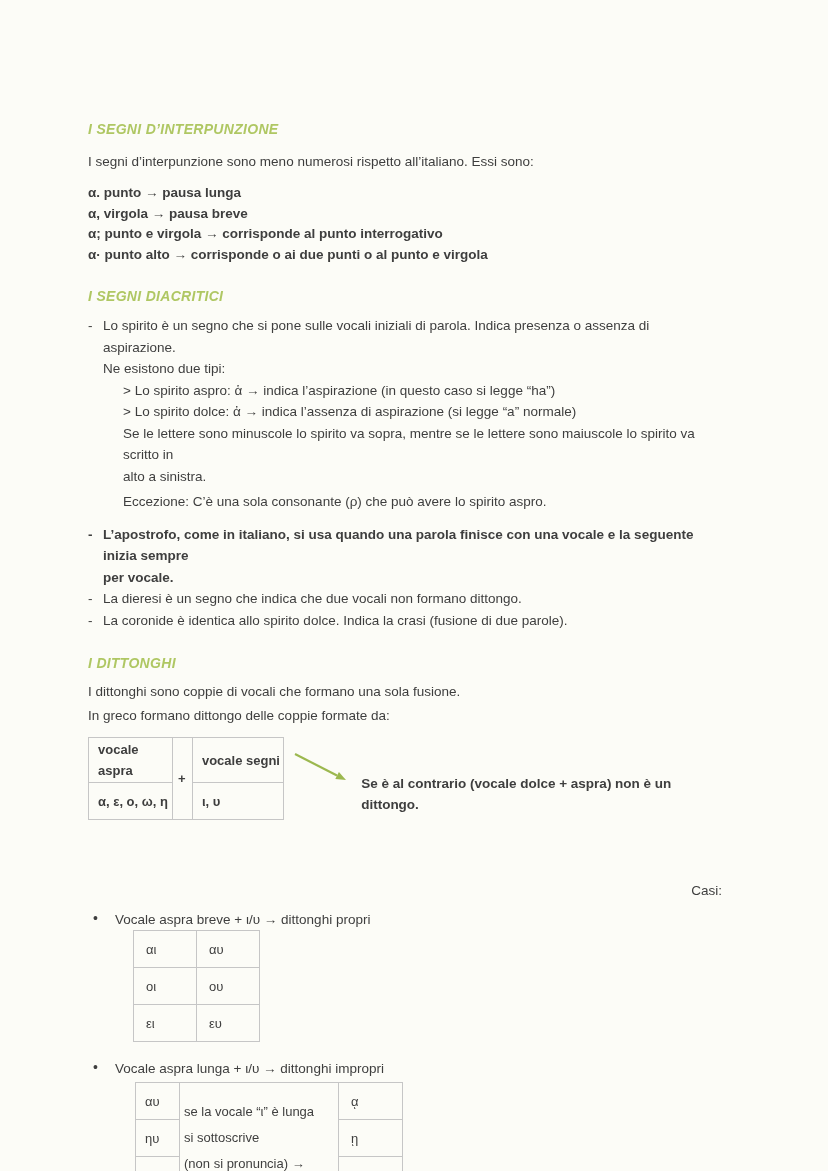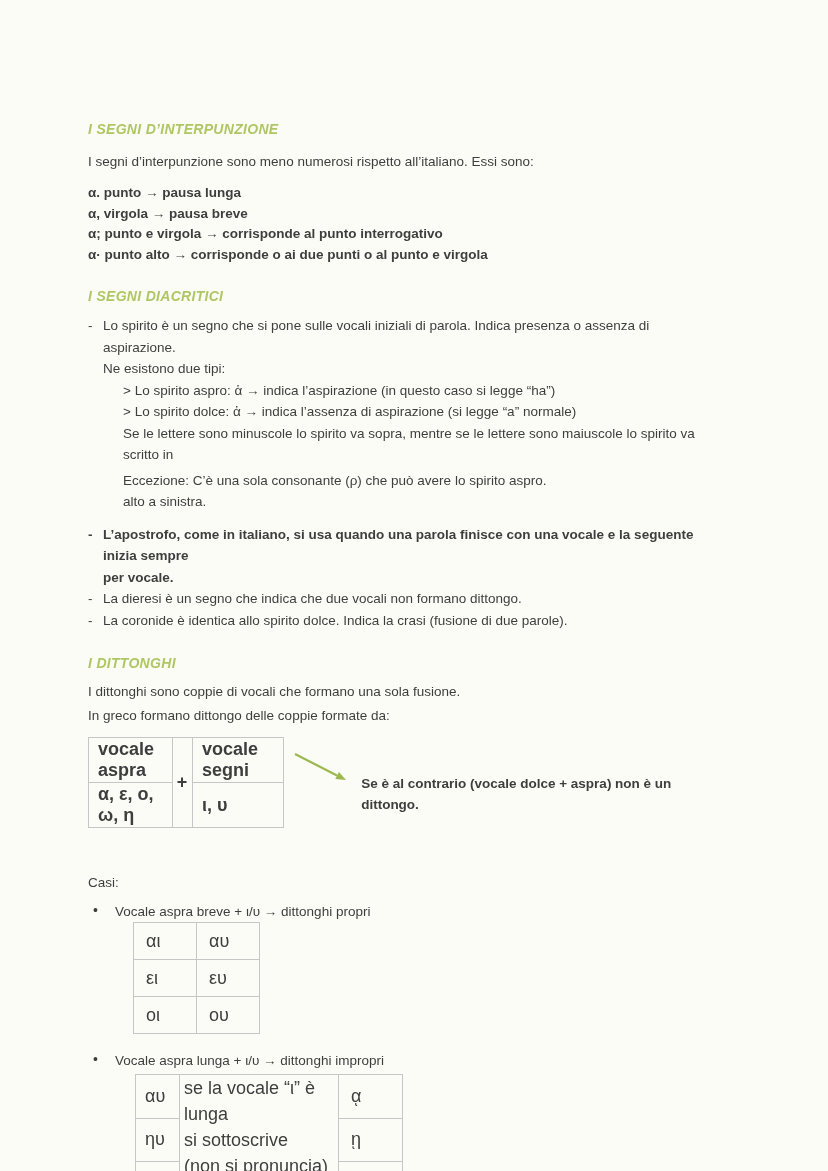--- a/index.html
+++ b/index.html
@@ -32,39 +32,39 @@
   .bl { display:block; }
   
   .dash-item { position:relative; padding-left:15px; line-height:21.5px; }
   .dash-item .dash { position:absolute; left:0; top:0; }
   
   .sub { padding-left:35px; line-height:21.5px; }
   
   .case-item { position:relative; padding-left:27px; line-height:20px; }
   .case-item .dot { position:absolute; left:5px; top:-2px; font-size:14px; }
   
-  .tbl { border-collapse:collapse; font-size:18px; color:#3e3e3e; }
+  .tbl { border-collapse:collapse; font-size:13px; color:#3e3e3e; }
   .tbl td { border:1px solid #c6c6c6; height:34px; vertical-align:middle; }
   .t-vocali td { padding-left:9px; }
   .t-vocali .v-c1 { width:75px; }
   .t-vocali .v-plus { width:19px; padding-left:0; text-align:center; }
   .t-vocali .v-c3 { width:83px; }
   .t-propri td { width:49px; padding-left:12px; }
   .t-impropri .i-l { width:33px; padding-left:9px; }
   .t-impropri .i-m { width:150px; text-align:left; line-height:26px; padding:0 4px; }
   .t-impropri .i-r { width:50px; padding-left:12px; }
   
   .vrow { display:flex; align-items:flex-start; }
   .vrow .arrow { margin:14px 0 0 9px; flex:none; }
   .vrow .note { margin:36px 0 0 10px; }
   
   .mt3 { margin-top:3px; } .mt4 { margin-top:4px; } .mt5 { margin-top:11px;font-weight:bold; }
   .mt9 { margin-top:9px; } .mt10 { margin-top:10px; } .mt13 { margin-top:13px; }
   .mt17 { margin-top:17px; } .mt23 { margin-top:23px; } .mt24 { margin-top:24px; }
-  .mt44 { margin-top:44px; }
+  .mt44 { margin-top:60px;text-align:right; }
   .ml45 { margin-left:45px; } .ml47 { margin-left:47px; }
 </style>
 </head>
 <body>
 
 <div class="page">
 
   <h2 class="sec-heading">I SEGNI D’INTERPUNZIONE</h2>
   <p class="line mt13">I segni d’interpunzione sono meno numerosi rispetto all’italiano. Essi sono:</p>
   <div class="list mt5">
@@ -80,22 +80,22 @@
     <span class="dash">-</span>
     <div class="text">
       <span class="bl">Lo spirito è un segno che si pone sulle vocali iniziali di parola. Indica presenza o assenza di aspirazione.</span>
       <span class="bl">Ne esistono due tipi:</span>
     </div>
   </div>
   <div class="sub">
     <p class="line">&gt; Lo spirito aspro: ἁ → indica l’aspirazione (in questo caso si legge “ha”)</p>
     <p class="line">&gt; Lo spirito dolce: ἀ → indica l’assenza di aspirazione (si legge “a” normale)</p>
     <p class="line">Se le lettere sono minuscole lo spirito va sopra, mentre se le lettere sono maiuscole lo spirito va scritto in</p>
+    <p class="line">alto a sinistra.</p>
     <p class="line mt4">Eccezione: C’è una sola consonante (ρ) che può avere lo spirito aspro.</p>
-    <p class="line">alto a sinistra.</p>
   </div>
 
   <div class="dash-item mt5">
     <span class="dash">-</span>
     <div class="text">
       <span class="bl">L’apostrofo, come in italiano, si usa quando una parola finisce con una vocale e la seguente inizia sempre</span>
       <span class="bl">per vocale.</span>
     </div>
   </div>
   <div class="dash-item">
@@ -138,26 +138,26 @@
     <span class="dot">•</span>
     <span>Vocale aspra breve + ι/υ → dittonghi propri</span>
   </div>
   <table class="tbl t-propri ml45">
     <tbody>
         <tr>
       <td>αι</td>
       <td>αυ</td>
     </tr>
     <tr>
+      <td>οι</td>
+      <td>ου</td>
+    </tr>
+    <tr>
       <td>ει</td>
       <td>ευ</td>
-    </tr>
-    <tr>
-      <td>οι</td>
-      <td>ου</td>
     </tr>
   </tbody>
     </table>
 
   <div class="case-item mt17">
     <span class="dot">•</span>
     <span>Vocale aspra lunga + ι/υ → dittonghi impropri</span>
   </div>
   <table class="tbl t-impropri ml47 mt3">
     <tbody>

